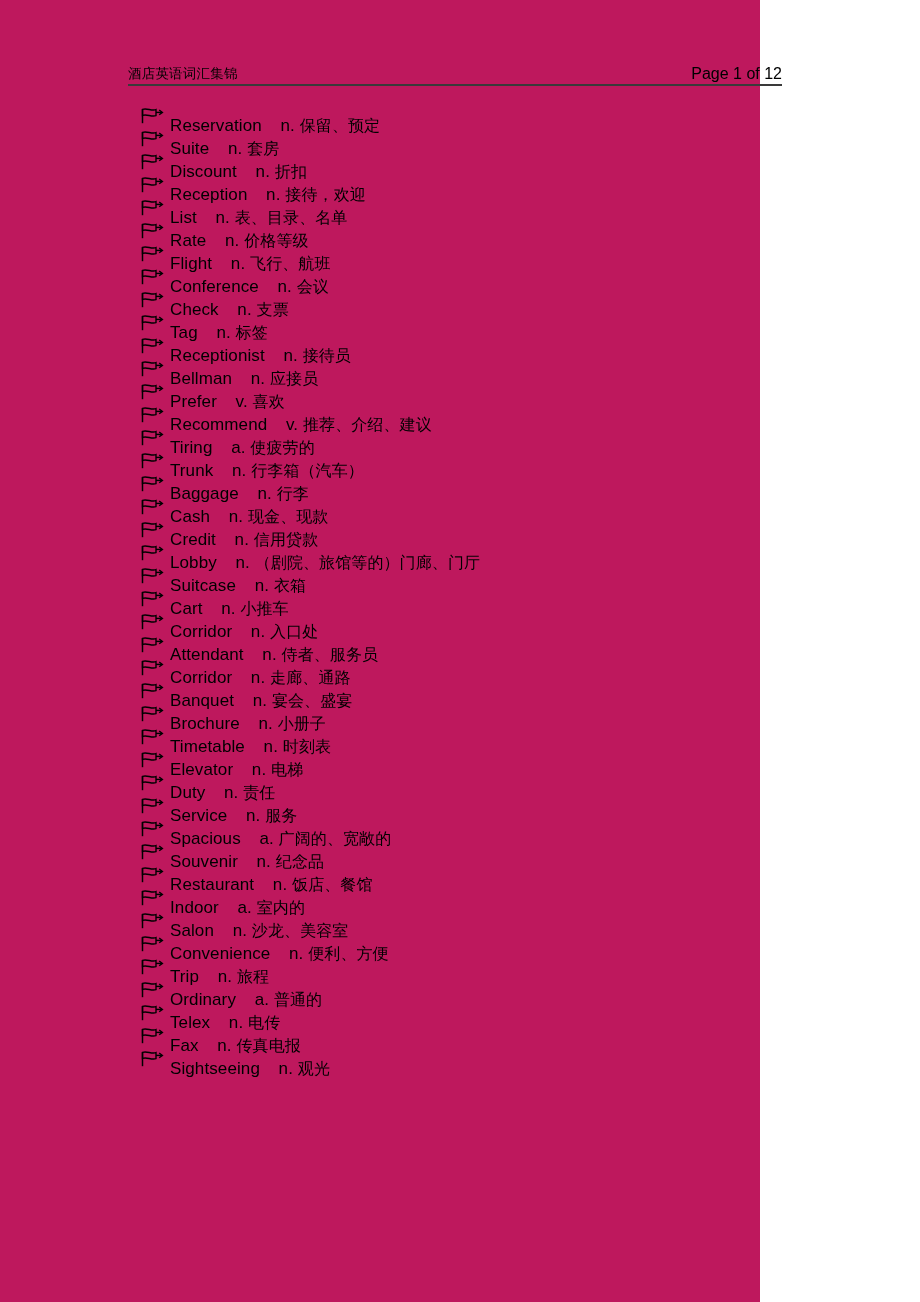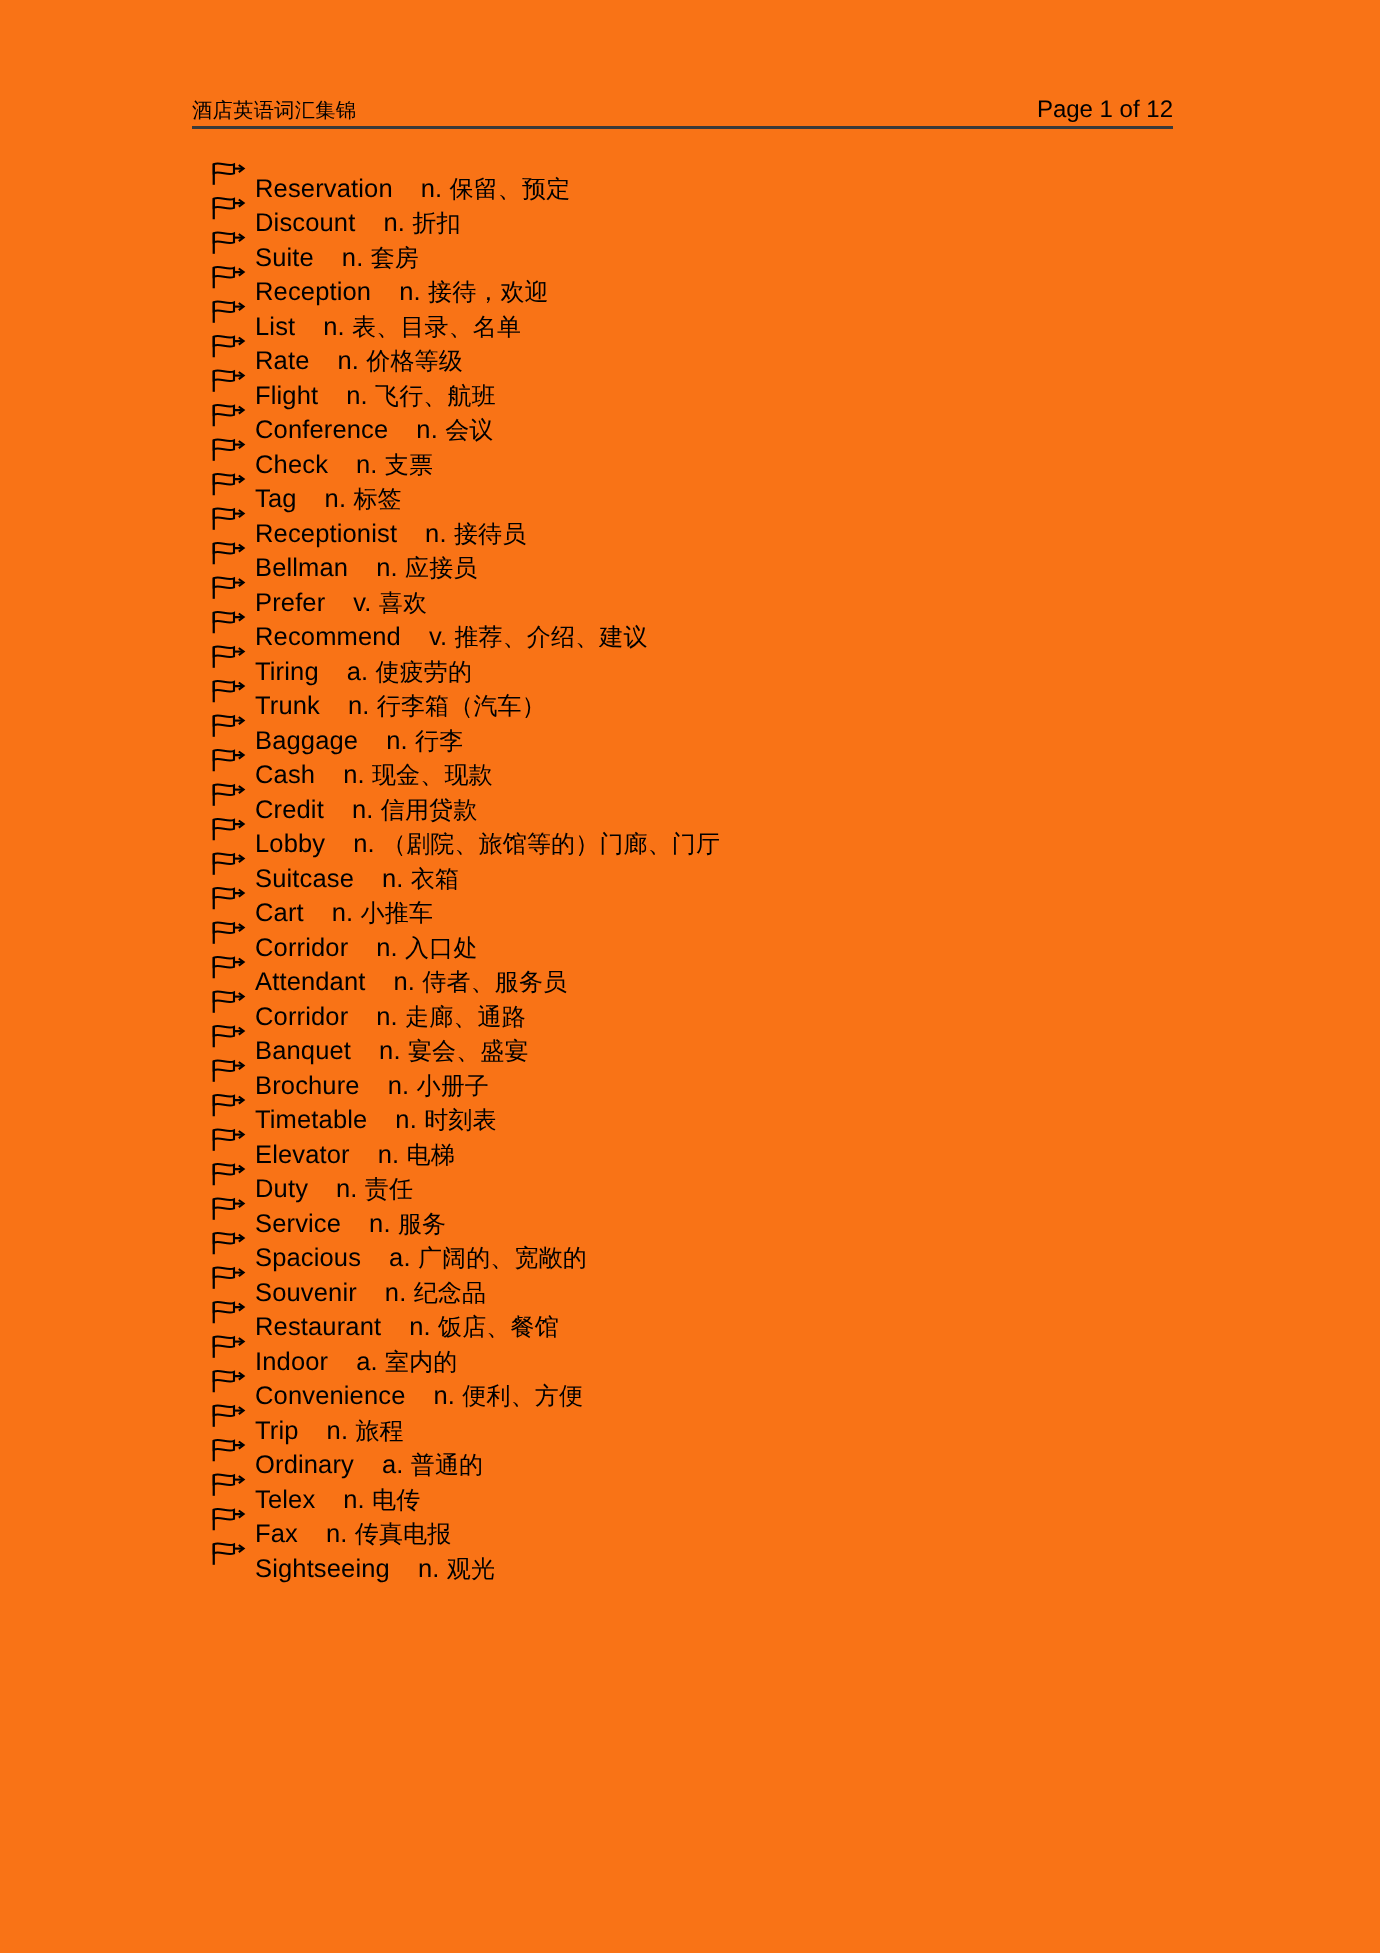--- a/index.html
+++ b/index.html
@@ -13,23 +13,23 @@
     position: relative;
     font-family: "Liberation Sans", sans-serif;
     color: #000000;
     overflow: hidden;
   }
 
   .page {
     position: absolute;
     left: 0;
     top: 0;
-    width: 920px;
+    width: 760px;
     height: 1302px;
-    background: #f97316;
+    background: #be185d;
   }
 
   
   .page-header {
     position: absolute;
     left: 128px;
     top: 60px;
     width: 654px;
     height: 26px;
     display: flex;
@@ -130,40 +130,40 @@
       <li class="vocab-item">
     <span class="bullet-flag">
       <svg width="26" height="20" viewBox="0 0 26 20" aria-hidden="true">
         <path d="M4.5 3.2 L4.5 17.2" stroke="#000" stroke-width="1.5" fill="none"></path>
         <path d="M4.5 3.4 C9 1.6 13.5 5.4 18 3.6 L18 9.6 C13.5 11.4 9 7.6 4.5 9.4 Z" fill="none" stroke="#000" stroke-width="1.4"></path>
         <path d="M18 6.4 L24 6.4" stroke="#000" stroke-width="1.4" fill="none"></path>
         <path d="M21.2 4.0 L24.4 6.4 L21.2 8.8" stroke="#000" stroke-width="1.4" fill="none" stroke-linejoin="miter"></path>
       </svg>
     </span>
     <span class="entry-text">
+      <span class="entry-word">Suite</span>
+      <span class="entry-gap"></span>
+      <span class="entry-pos">n.</span>
+      <span class="entry-cn"> 套房</span>
+    </span>
+  </li>
+      <li class="vocab-item">
+    <span class="bullet-flag">
+      <svg width="26" height="20" viewBox="0 0 26 20" aria-hidden="true">
+        <path d="M4.5 3.2 L4.5 17.2" stroke="#000" stroke-width="1.5" fill="none"></path>
+        <path d="M4.5 3.4 C9 1.6 13.5 5.4 18 3.6 L18 9.6 C13.5 11.4 9 7.6 4.5 9.4 Z" fill="none" stroke="#000" stroke-width="1.4"></path>
+        <path d="M18 6.4 L24 6.4" stroke="#000" stroke-width="1.4" fill="none"></path>
+        <path d="M21.2 4.0 L24.4 6.4 L21.2 8.8" stroke="#000" stroke-width="1.4" fill="none" stroke-linejoin="miter"></path>
+      </svg>
+    </span>
+    <span class="entry-text">
       <span class="entry-word">Discount</span>
       <span class="entry-gap"></span>
       <span class="entry-pos">n.</span>
       <span class="entry-cn"> 折扣</span>
-    </span>
-  </li>
-      <li class="vocab-item">
-    <span class="bullet-flag">
-      <svg width="26" height="20" viewBox="0 0 26 20" aria-hidden="true">
-        <path d="M4.5 3.2 L4.5 17.2" stroke="#000" stroke-width="1.5" fill="none"></path>
-        <path d="M4.5 3.4 C9 1.6 13.5 5.4 18 3.6 L18 9.6 C13.5 11.4 9 7.6 4.5 9.4 Z" fill="none" stroke="#000" stroke-width="1.4"></path>
-        <path d="M18 6.4 L24 6.4" stroke="#000" stroke-width="1.4" fill="none"></path>
-        <path d="M21.2 4.0 L24.4 6.4 L21.2 8.8" stroke="#000" stroke-width="1.4" fill="none" stroke-linejoin="miter"></path>
-      </svg>
-    </span>
-    <span class="entry-text">
-      <span class="entry-word">Suite</span>
-      <span class="entry-gap"></span>
-      <span class="entry-pos">n.</span>
-      <span class="entry-cn"> 套房</span>
     </span>
   </li>
       <li class="vocab-item">
     <span class="bullet-flag">
       <svg width="26" height="20" viewBox="0 0 26 20" aria-hidden="true">
         <path d="M4.5 3.2 L4.5 17.2" stroke="#000" stroke-width="1.5" fill="none"></path>
         <path d="M4.5 3.4 C9 1.6 13.5 5.4 18 3.6 L18 9.6 C13.5 11.4 9 7.6 4.5 9.4 Z" fill="none" stroke="#000" stroke-width="1.4"></path>
         <path d="M18 6.4 L24 6.4" stroke="#000" stroke-width="1.4" fill="none"></path>
         <path d="M21.2 4.0 L24.4 6.4 L21.2 8.8" stroke="#000" stroke-width="1.4" fill="none" stroke-linejoin="miter"></path>
       </svg>
@@ -662,20 +662,36 @@
         <path d="M4.5 3.4 C9 1.6 13.5 5.4 18 3.6 L18 9.6 C13.5 11.4 9 7.6 4.5 9.4 Z" fill="none" stroke="#000" stroke-width="1.4"></path>
         <path d="M18 6.4 L24 6.4" stroke="#000" stroke-width="1.4" fill="none"></path>
         <path d="M21.2 4.0 L24.4 6.4 L21.2 8.8" stroke="#000" stroke-width="1.4" fill="none" stroke-linejoin="miter"></path>
       </svg>
     </span>
     <span class="entry-text">
       <span class="entry-word">Indoor</span>
       <span class="entry-gap"></span>
       <span class="entry-pos">a.</span>
       <span class="entry-cn">室内的</span>
+    </span>
+  </li>
+      <li class="vocab-item">
+    <span class="bullet-flag">
+      <svg width="26" height="20" viewBox="0 0 26 20" aria-hidden="true">
+        <path d="M4.5 3.2 L4.5 17.2" stroke="#000" stroke-width="1.5" fill="none"></path>
+        <path d="M4.5 3.4 C9 1.6 13.5 5.4 18 3.6 L18 9.6 C13.5 11.4 9 7.6 4.5 9.4 Z" fill="none" stroke="#000" stroke-width="1.4"></path>
+        <path d="M18 6.4 L24 6.4" stroke="#000" stroke-width="1.4" fill="none"></path>
+        <path d="M21.2 4.0 L24.4 6.4 L21.2 8.8" stroke="#000" stroke-width="1.4" fill="none" stroke-linejoin="miter"></path>
+      </svg>
+    </span>
+    <span class="entry-text">
+      <span class="entry-word">Salon</span>
+      <span class="entry-gap"></span>
+      <span class="entry-pos">n.</span>
+      <span class="entry-cn">沙龙、美容室</span>
     </span>
   </li>
       <li class="vocab-item">
     <span class="bullet-flag">
       <svg width="26" height="20" viewBox="0 0 26 20" aria-hidden="true">
         <path d="M4.5 3.2 L4.5 17.2" stroke="#000" stroke-width="1.5" fill="none"></path>
         <path d="M4.5 3.4 C9 1.6 13.5 5.4 18 3.6 L18 9.6 C13.5 11.4 9 7.6 4.5 9.4 Z" fill="none" stroke="#000" stroke-width="1.4"></path>
         <path d="M18 6.4 L24 6.4" stroke="#000" stroke-width="1.4" fill="none"></path>
         <path d="M21.2 4.0 L24.4 6.4 L21.2 8.8" stroke="#000" stroke-width="1.4" fill="none" stroke-linejoin="miter"></path>
       </svg>

